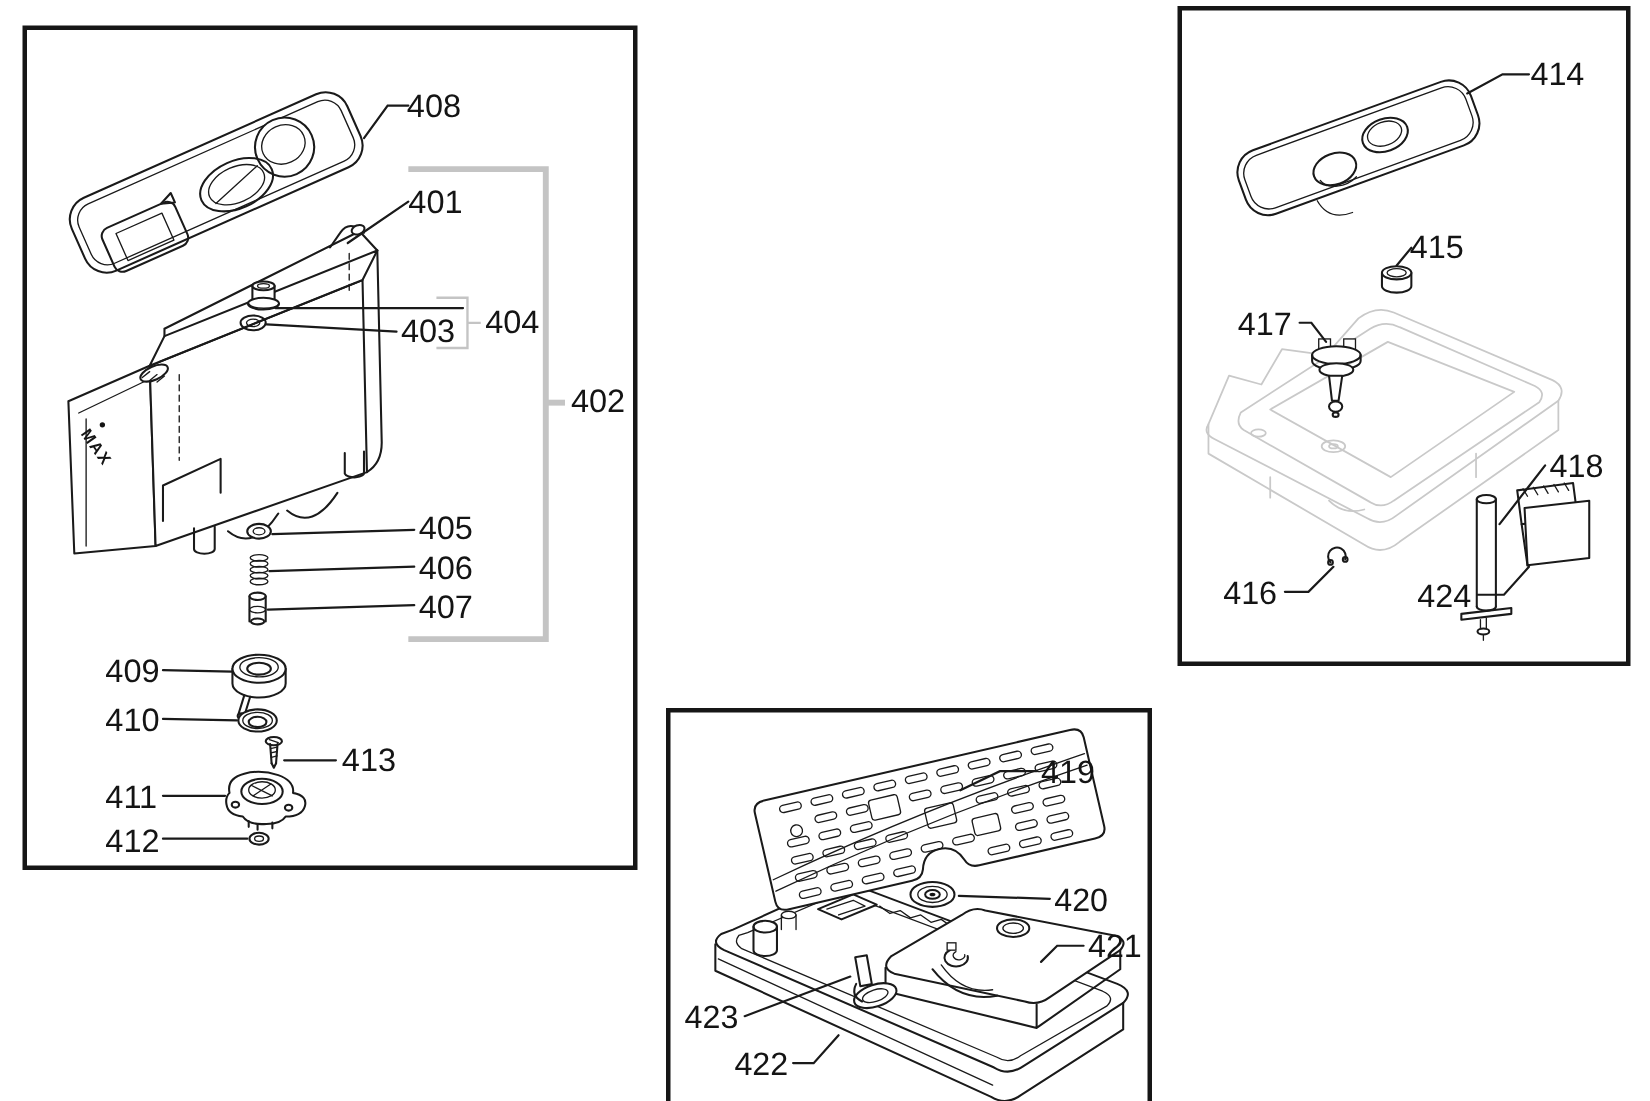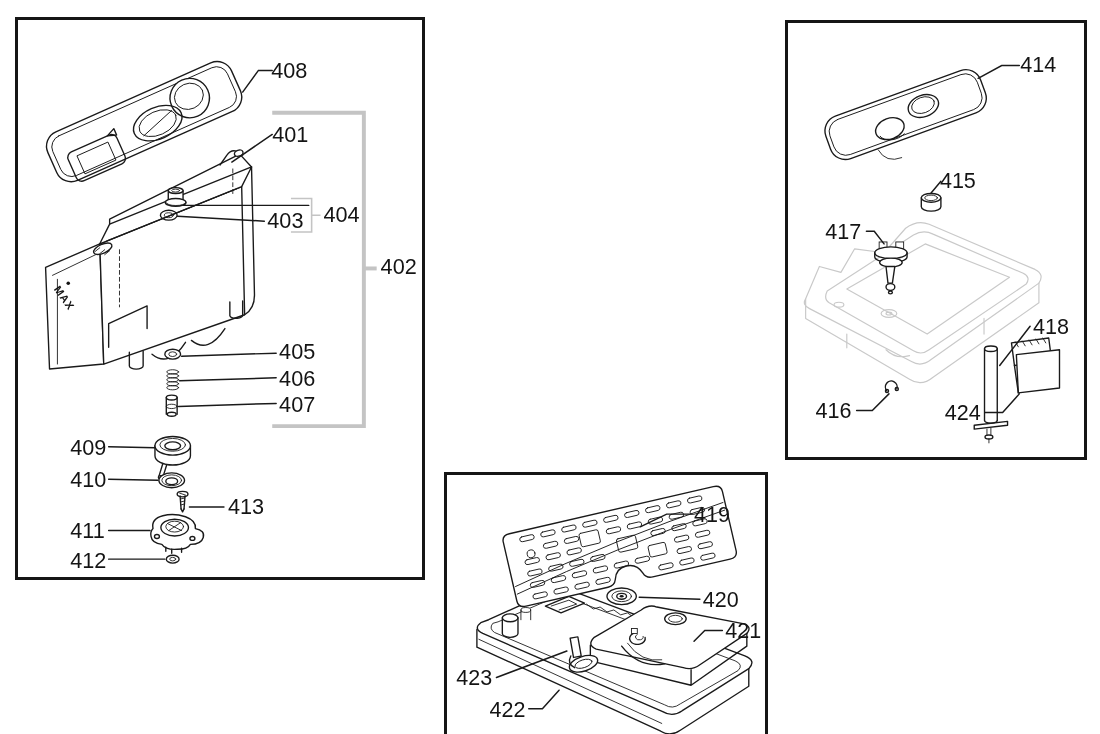--- a/index.html
+++ b/index.html
@@ -197,21 +197,21 @@
         <path class="lead" d="M92,517 L134,517"></path>
         <text class="lbl" x="53" y="525">411</text>
       </g>
       <g>
         <path class="lead" d="M92,546 L149,546"></path>
         <text class="lbl" x="53" y="555">412</text>
       </g>
     </svg>
   </div>
 
-  <div class="panel" style="left:785px;top:20px;width:302px;height:440px;">
+  <div class="panel" style="left:785px;top:4px;width:302px;height:440px;">
     <svg viewBox="0 0 302 440">
 
       <g class="ghost">
         <path d="M18,280 L32,247 L54,253 L68,229 L98,233 L120,208 Q132,199 144,204 L252,250 Q262,255 256,264 L146,342 Q136,350 126,344 L22,290 Q14,286 18,280 Z"></path>
         <path d="M40,272 L128,215 Q138,209 148,214 L240,254 Q248,258 243,265 L144,332 Q136,338 128,333 L42,284 Q36,280 40,272 Z"></path>
         <path d="M60,270 L140,224 L226,258 L142,316 Z"></path>
         <ellipse cx="103" cy="295" rx="8" ry="4"></ellipse>
         <ellipse cx="103" cy="295" rx="3" ry="1.5"></ellipse>
         <ellipse cx="52" cy="286" rx="5" ry="2.5"></ellipse>
         <path d="M18,280 L18,300 L124,362 Q136,370 148,360 L256,284 L256,264"></path>

